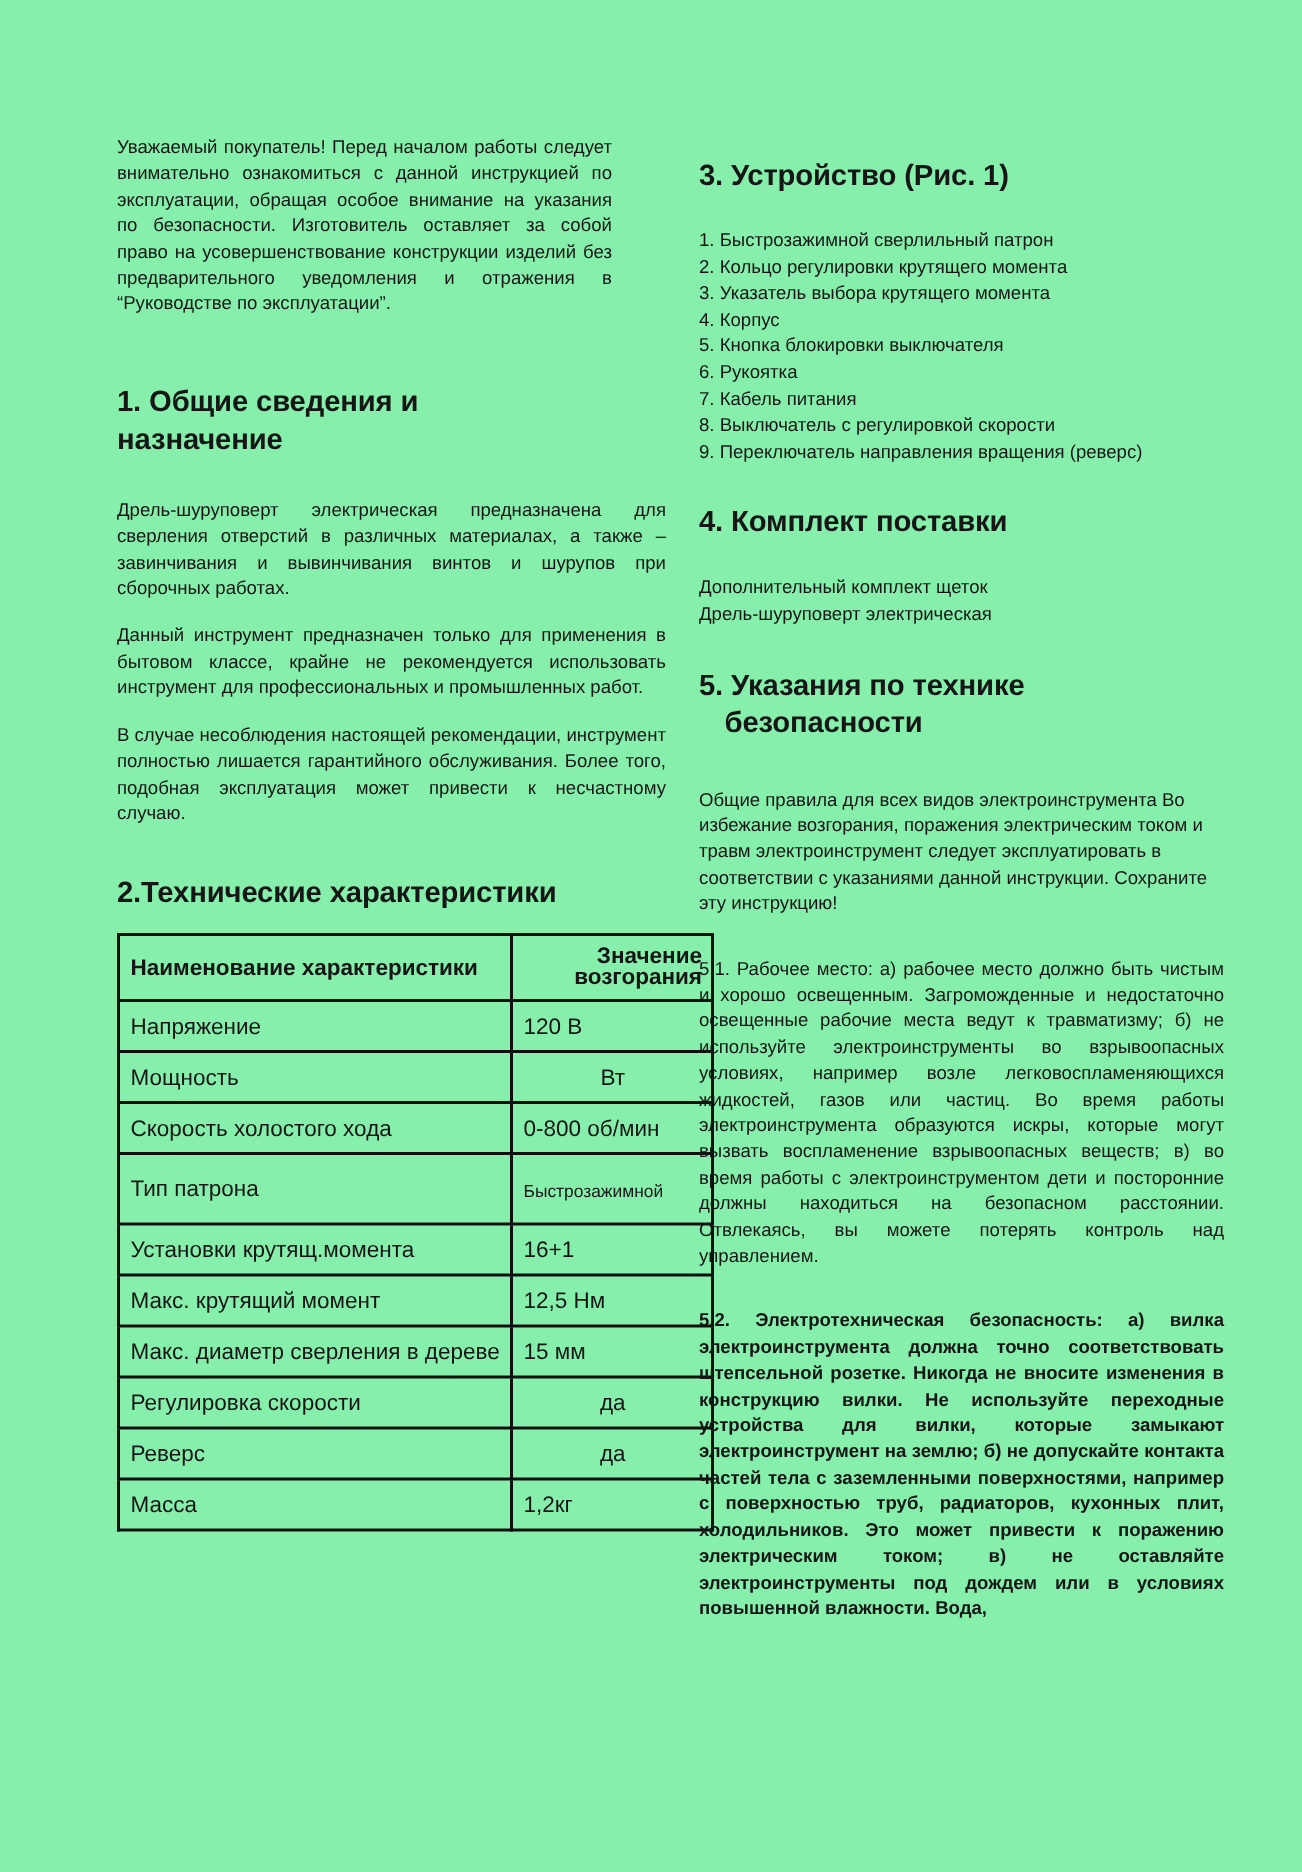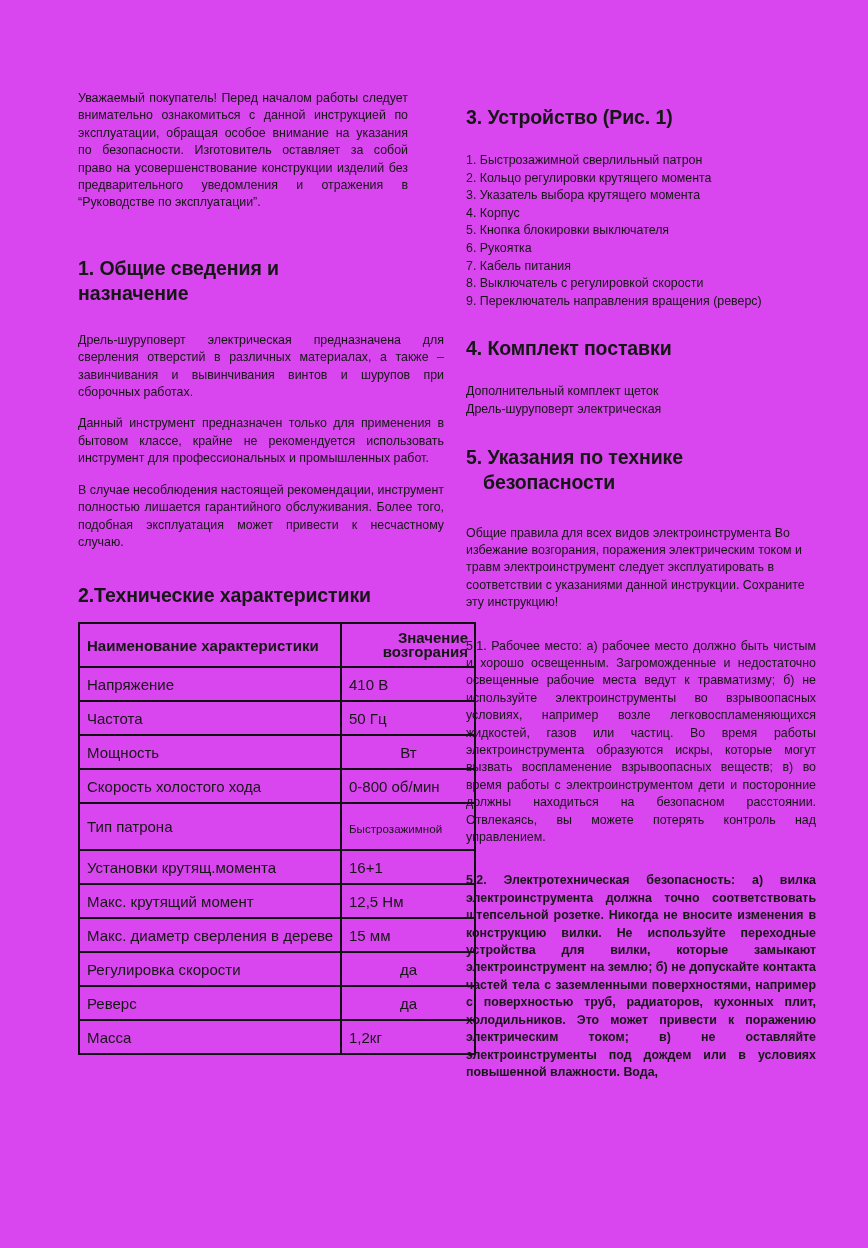--- a/index.html
+++ b/index.html
@@ -11,21 +11,21 @@
     width: 868px;
     height: 1248px;
     position: relative;
     font-family: "Liberation Sans", sans-serif;
     color: #161616;
     overflow: hidden;
   }
   .page {
     position: absolute;
     inset: 0;
-    background: #d946ef;
+    background: #86efac;
   }
 
   
   .col-left {
     position: absolute;
     left: 78px;
     top: 90px;
     width: 366px;
   }
   .col-right {
@@ -170,25 +170,21 @@
           <th class="c-name">Наименование характеристики</th>
           <th class="c-val th-val">
             <span>Значение</span><br>
             <span>возгорания</span>
           </th>
         </tr>
       </thead>
       <tbody>
         <tr class="r-row">
           <td>Напряжение</td>
-          <td>410 В</td>
-        </tr>
-        <tr class="r-row">
-          <td>Частота</td>
-          <td>50 Гц</td>
+          <td>120 В</td>
         </tr>
         <tr class="r-row">
           <td>Мощность</td>
           <td class="center">Вт</td>
         </tr>
         <tr class="r-row">
           <td>Скорость холостого хода</td>
           <td>0-800 об/мин</td>
         </tr>
         <tr class="r-row">

